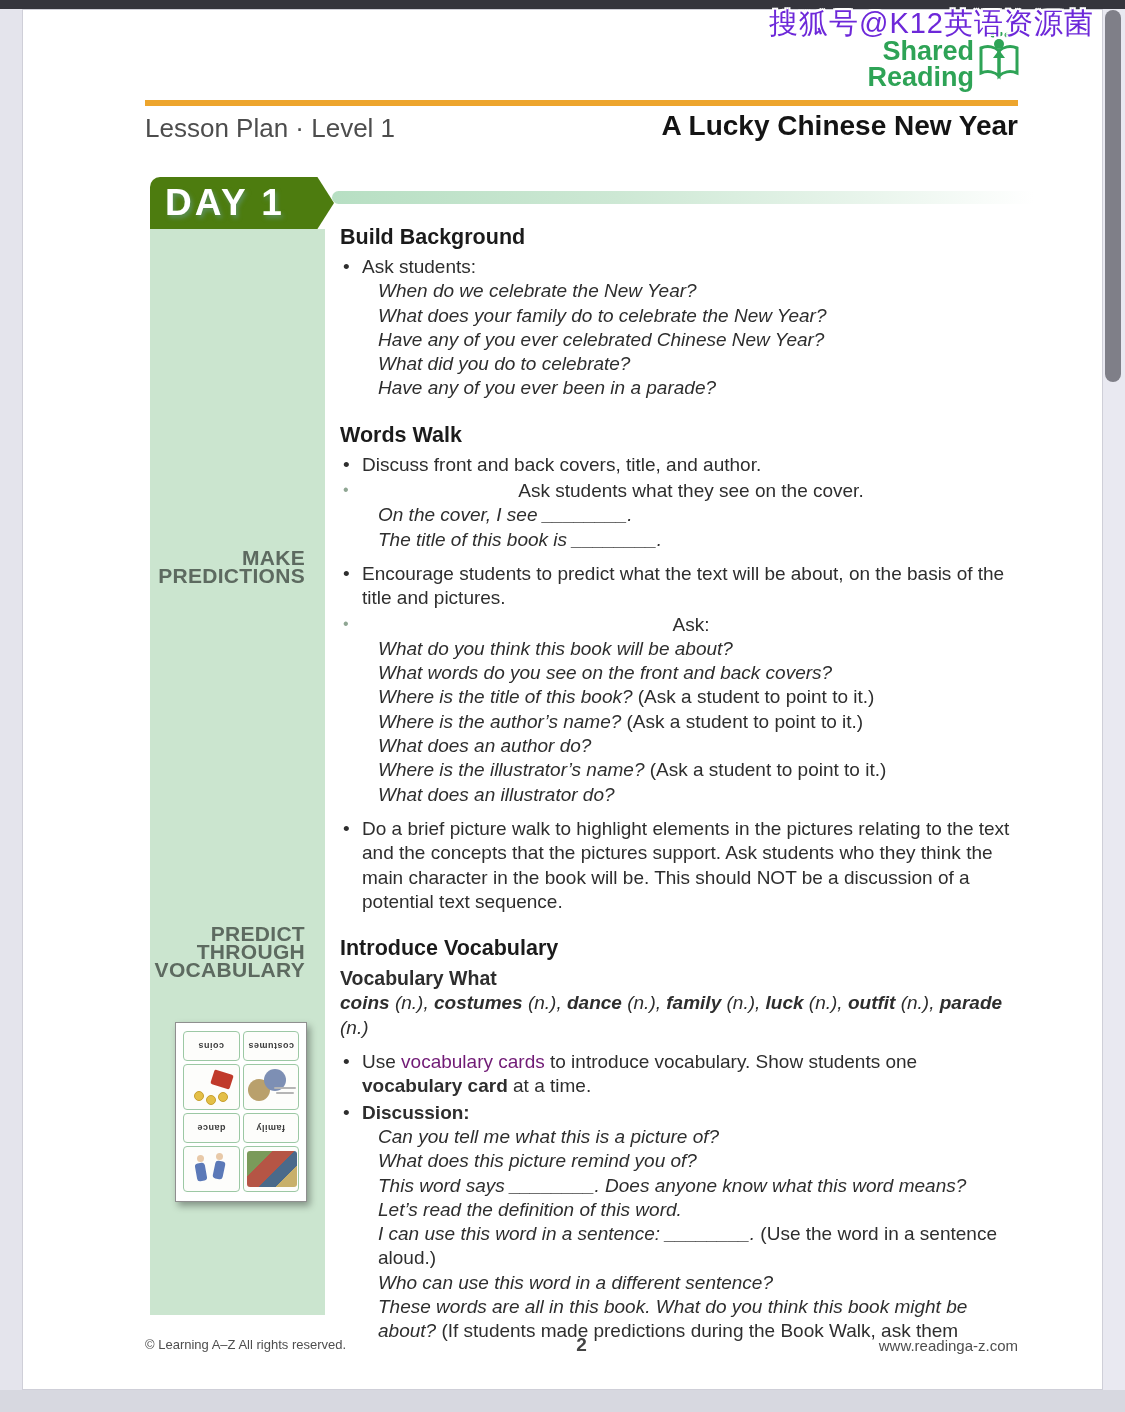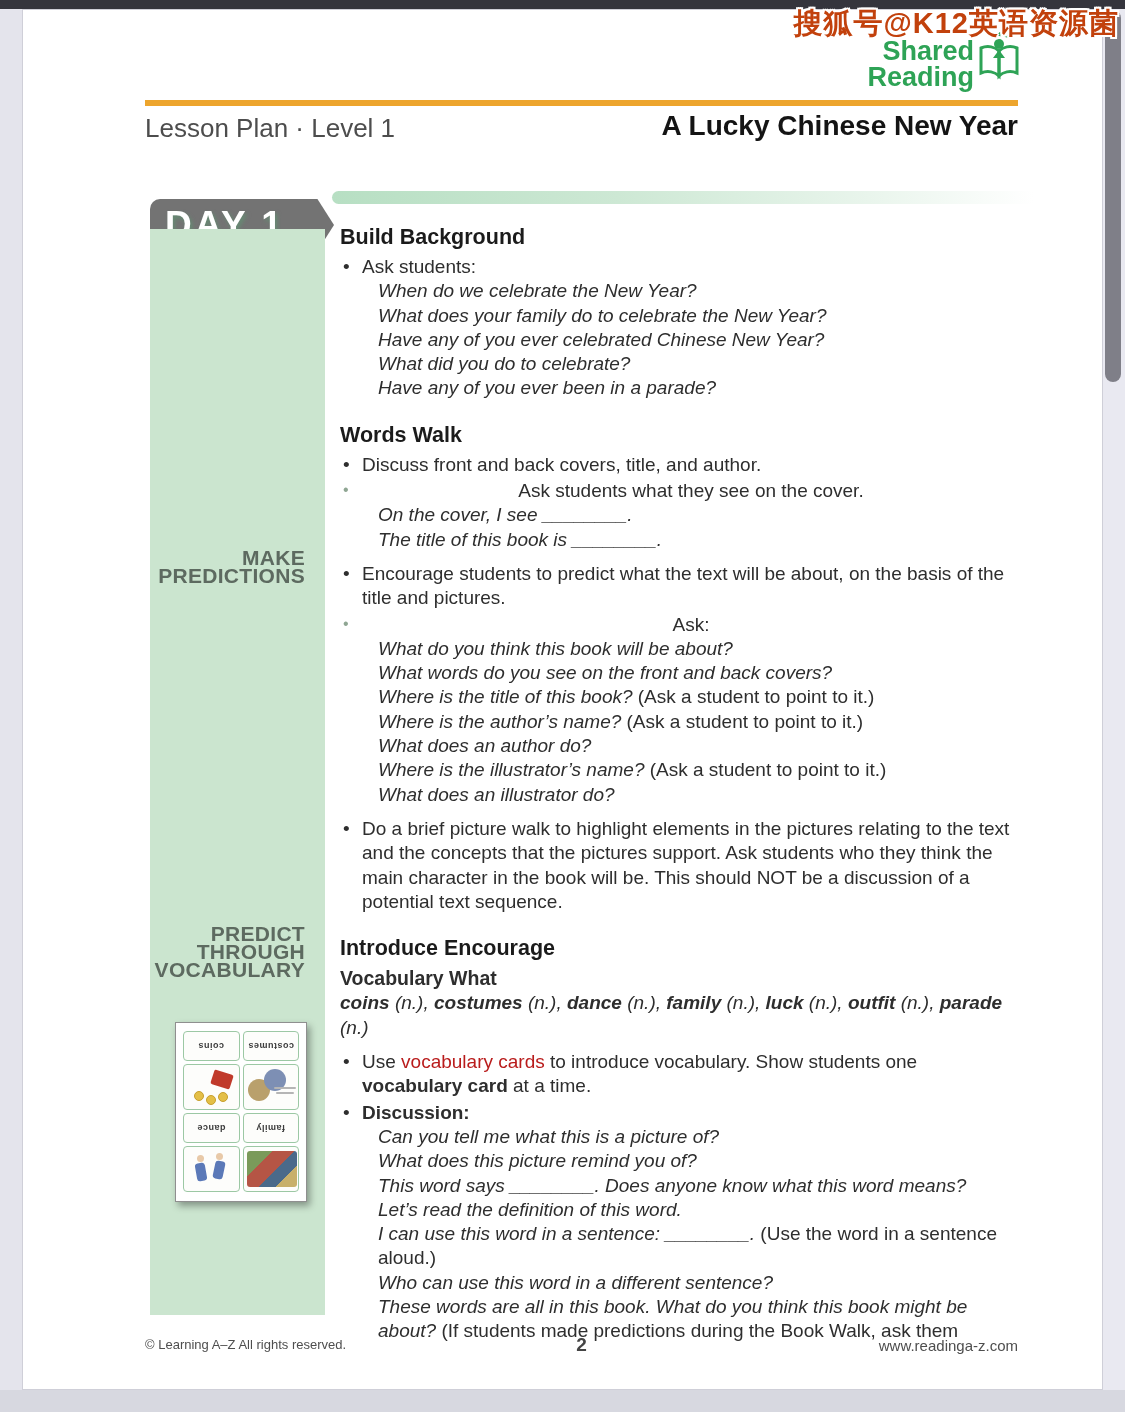--- a/index.html
+++ b/index.html
@@ -4,37 +4,37 @@
 <style>
   html,body{margin:0;padding:0;}
   body{font-family:"Liberation Sans","DejaVu Sans",sans-serif;background:#9a9aa2;}
   .screen{position:relative;width:1125px;height:1412px;overflow:hidden;background:#e4e4ec;}
   .top-strip{position:absolute;left:0;top:0;width:1125px;height:9px;background:#35353d;}
   .bottom-strip{position:absolute;left:0;top:1390px;width:1125px;height:22px;background:#d7d8e0;}
   .page{position:absolute;left:22px;top:9px;width:1081px;height:1381px;background:#ffffff;border:1px solid #cfcfd8;box-sizing:border-box;}
   .scroll-track{position:absolute;left:1103px;top:9px;width:22px;height:1381px;background:#e9e9f1;}
   .scroll-thumb{position:absolute;left:1105px;top:10px;width:16px;height:372px;background:#7f7f88;border-radius:9px;}
 
-  .watermark{position:absolute;top:4px;right:6px;font-size:29px;font-weight:bold;color:#c2410c;
+  .watermark{position:absolute;top:4px;right:31px;font-size:29px;font-weight:normal;color:#6d28d9;
     text-shadow:-2px -2px 0 #fff,2px -2px 0 #fff,-2px 2px 0 #fff,2px 2px 0 #fff,0 -2px 0 #fff,0 2px 0 #fff,-2px 0 0 #fff,2px 0 0 #fff;
     letter-spacing:1px;z-index:5;}
 
   
   .logo-raz{position:absolute;left:145px;top:56px;font-size:38px;font-weight:800;color:#d2232a;letter-spacing:-1px;}
   .sun{position:absolute;left:30px;top:-16px;}
   .logo-shared{position:absolute;right:105px;top:38px;display:flex;align-items:flex-start;}
   .logo-shared .txt{text-align:right;font-size:27px;font-weight:800;color:#2ea356;line-height:26px;letter-spacing:0;}
   .logo-shared .bookicon{margin-left:4px;margin-top:-6px;}
   .rule{position:absolute;left:145px;top:100px;width:873px;height:6px;background:#eda52d;}
   .lessonplan{position:absolute;left:145px;top:113px;font-size:26px;color:#4d4d4d;}
   .booktitle{position:absolute;right:107px;top:110px;font-size:28px;font-weight:800;color:#141414;}
 
   
-  .day-tab{position:absolute;left:150px;top:177px;width:184px;height:52px;background:#737373;
-    clip-path:polygon(0 0,91% 0,100% 50%,91% 100%,0 100%);border-radius:10px 0 0 0;margin-top:22px;}
+  .day-tab{position:absolute;left:150px;top:177px;width:184px;height:52px;background:#4d7c0f;
+    clip-path:polygon(0 0,91% 0,100% 50%,91% 100%,0 100%);border-radius:10px 0 0 0;}
   .day-tab span{display:block;padding-left:15px;font-size:37px;font-weight:800;color:#ffffff;line-height:52px;letter-spacing:3px;
     text-shadow:2px 3px 4px rgba(96,150,115,0.75);}
   .day-bar{position:absolute;left:332px;top:191px;width:716px;height:13px;border-radius:7px;
     background:linear-gradient(to right,#b7dfc3 0%,#cde8d4 40%,#e9f5ec 75%,rgba(255,255,255,0) 98%);}
   .side-col{position:absolute;left:150px;top:229px;width:175px;height:1086px;background:#cbe5cf;}
   .side-label{position:absolute;left:150px;width:155px;text-align:right;font-size:21px;font-weight:bold;color:#5d6a60;
     line-height:18px;white-space:pre-line;letter-spacing:0.3px;}
   .lbl-make{top:549px;}
   .lbl-predict{top:925px;}
 
@@ -73,21 +73,21 @@
   .iq{margin-left:38px;font-style:italic;}
   .iq p{margin:0;}
   .note{font-style:normal;}
   .it{font-style:italic;}
   .mt8{margin-top:10px !important;}
   .subh{font-weight:bold;font-size:19.5px;margin:2px 0 1px 0 !important;}
   .vw{margin:1px 0 0 0 !important;}
   .vw .w{font-weight:bold;font-style:italic;}
   .vw .t{font-style:italic;}
   .bold{font-weight:bold;}
-  .link{color:#b91c1c;text-decoration:none;cursor:pointer;}
+  .link{color:#701a75;text-decoration:none;cursor:pointer;}
 
   
   .footer-copy{position:absolute;left:145px;top:1337px;font-size:13px;color:#4e4e4e;}
   .footer-page{position:absolute;left:145px;top:1334px;width:873px;text-align:center;font-size:19px;font-weight:bold;color:#444;}
   .footer-site{position:absolute;right:107px;top:1337px;font-size:15px;color:#4e4e4e;}
 </style>
 </head>
 <body>
 
 <div class="screen">
@@ -193,21 +193,21 @@
       <p><span class="it">What do you think this book will be about?</span><span class="note"></span></p>
       <p><span class="it">What words do you see on the front and back covers?</span><span class="note"></span></p>
       <p><span class="it">Where is the title of this book?</span><span class="note"> (Ask a student to point to it.)</span></p>
       <p><span class="it">Where is the author’s name?</span><span class="note"> (Ask a student to point to it.)</span></p>
       <p><span class="it">What does an author do?</span><span class="note"></span></p>
       <p><span class="it">Where is the illustrator’s name?</span><span class="note"> (Ask a student to point to it.)</span></p>
       <p><span class="it">What does an illustrator do?</span><span class="note"></span></p>
     </div>
     <p class="b mt8"><span>Do a brief picture walk to highlight elements in the pictures relating to the text and the concepts that the pictures support. Ask students who they think the main character in the book will be. This should NOT be a discussion of a potential text sequence.</span></p>
 
-    <h3 class="mt">Introduce Encourage</h3>
+    <h3 class="mt">Introduce Vocabulary</h3>
     <p class="subh">Vocabulary What</p>
     <p class="vw"><span class="w">coins</span><span class="t"> (n.), </span><span class="w">costumes</span><span class="t"> (n.), </span><span class="w">dance</span><span class="t"> (n.), </span><span class="w">family</span><span class="t"> (n.), </span><span class="w">luck</span><span class="t"> (n.), </span><span class="w">outfit</span><span class="t"> (n.), </span><span class="w">parade</span><span class="t"> (n.)</span></p>
     <p class="b mt8"><span>Use </span><a class="link">vocabulary cards</a><span> to introduce vocabulary. Show students one </span><span class="bold">vocabulary card</span><span> at a time.</span></p>
     <p class="b"><span class="bold">Discussion:</span></p>
     <div class="iq">
       <p><span class="it">Can you tell me what this is a picture of?</span><span class="note"></span></p>
       <p><span class="it">What does this picture remind you of?</span><span class="note"></span></p>
       <p><span class="it">This word says ________. Does anyone know what this word means?</span><span class="note"></span></p>
       <p><span class="it">Let’s read the definition of this word.</span><span class="note"></span></p>
       <p><span class="it">I can use this word in a sentence: ________.</span><span class="note"> (Use the word in a sentence aloud.)</span></p>

